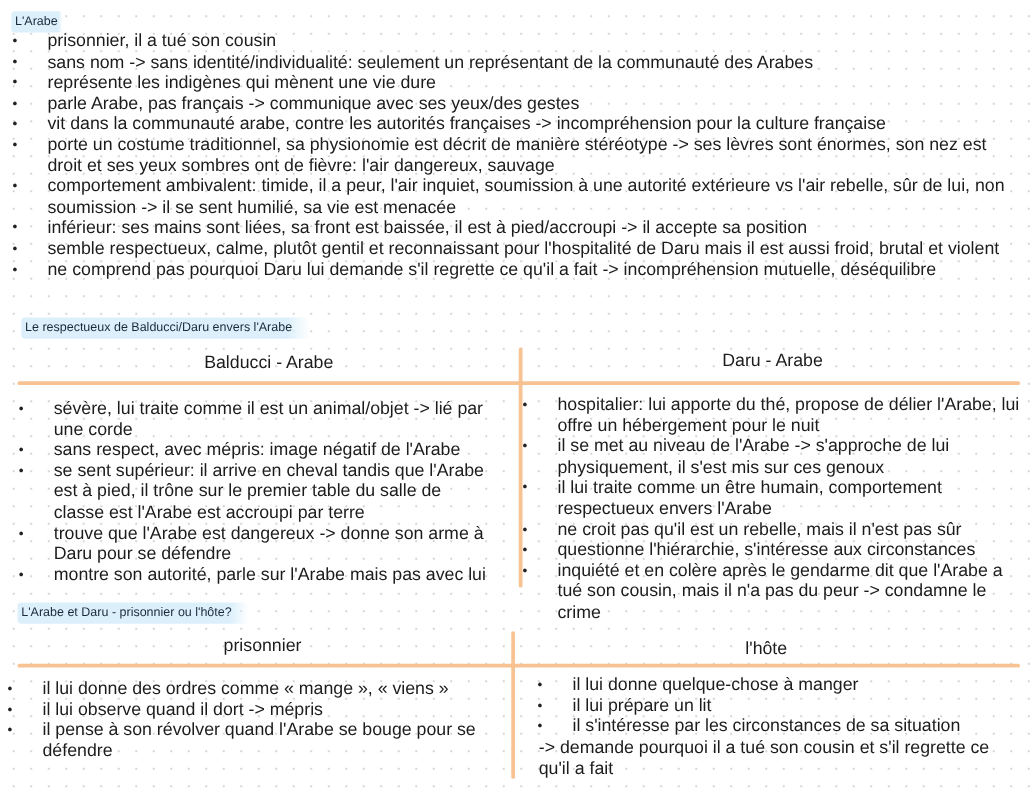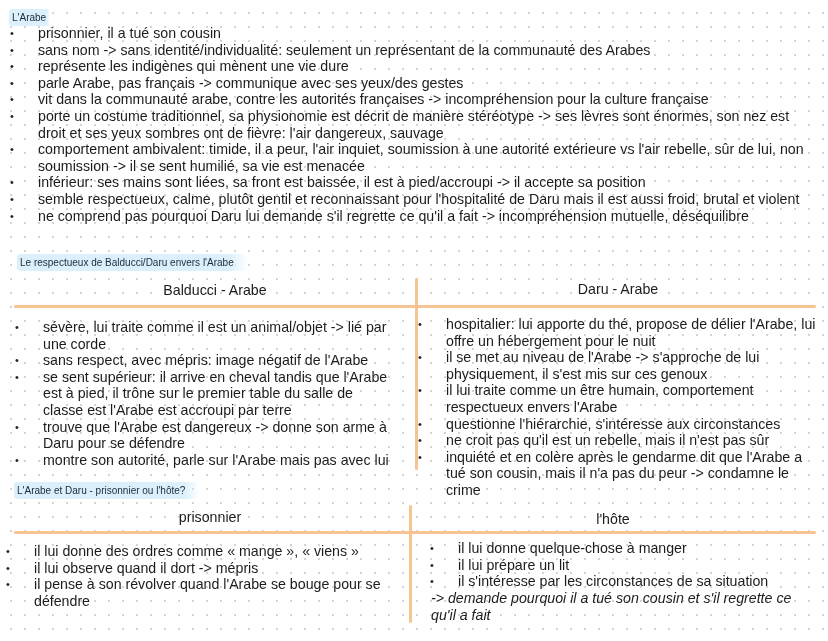--- a/index.html
+++ b/index.html
@@ -23,21 +23,21 @@
       border-radius: 3px;
     }
     ul.bl { list-style: none; margin: 0; padding: 0; position: absolute; }
     ul.bl li { position: relative; padding-left: 30px; line-height: 16.6px; }
     ul.bl li::before {
       content: "•"; position: absolute; left: 2px; top: 0; font-size: 11px; color: #222;
     }
     .col-title { position: absolute; text-align: center; font-size: 14.2px; line-height: 17px; }
     .hline { position: absolute; height: 3px; background: #f7c08c; border-radius: 2px; opacity: 0.95; }
     .vline { position: absolute; width: 3px; background: #f7c08c; border-radius: 2px; opacity: 0.95; }
-    .plain { position: absolute; line-height: 16.6px; font-style: italic; }
+    .plain { position: absolute; line-height: 16.6px; }
   </style>
 </head>
 <body>
 
 <div class="heading" style="left:9px; top:9px; padding-right:4px;">L'Arabe</div>
 
 <ul class="bl" style="left:8px; top:25px; width:810px;">
   <li>prisonnier, il a tué son cousin</li>
   <li>sans nom -&gt; sans identité/individualité: seulement un représentant de la communauté des Arabes</li>
   <li>représente les indigènes qui mènent une vie dure</li>
@@ -64,22 +64,22 @@
     <li>sans respect, avec mépris: image négatif de l'Arabe</li>
     <li>se sent supérieur: il arrive en cheval tandis que l'Arabe est à pied, il trône sur le premier table du salle de classe est l'Arabe est accroupi par terre</li>
     <li>trouve que l'Arabe est dangereux -&gt; donne son arme à Daru pour se défendre</li>
     <li>montre son autorité, parle sur l'Arabe mais pas avec lui</li>
   </ul>
 
   <ul class="bl" style="left:416px; top:316px; width:405px;">
     <li>hospitalier: lui apporte du thé, propose de délier l'Arabe, lui offre un hébergement pour le nuit</li>
     <li>il se met au niveau de l'Arabe -&gt; s'approche de lui physiquement, il s'est mis sur ces genoux</li>
     <li>il lui traite comme un être humain, comportement respectueux envers l'Arabe</li>
+    <li>ne croit pas qu'il est un rebelle, mais il n'est pas sûr</li>
     <li>questionne l'hiérarchie, s'intéresse aux circonstances</li>
-    <li>ne croit pas qu'il est un rebelle, mais il n'est pas sûr</li>
     <li>inquiété et en colère après le gendarme dit que l'Arabe a tué son cousin, mais il n'a pas du peur -&gt; condamne le crime</li>
   </ul>
 </div>
 
 <div class="heading" style="left:14px; top:482px;">L'Arabe et Daru - prisonnier ou l'hôte?</div>
 
 <div>
   <div class="col-title" style="left:15px; width:390px; top:509px;">prisonnier</div>
   <div class="col-title" style="left:413px; width:400px; top:511px;">l'hôte</div>
 

